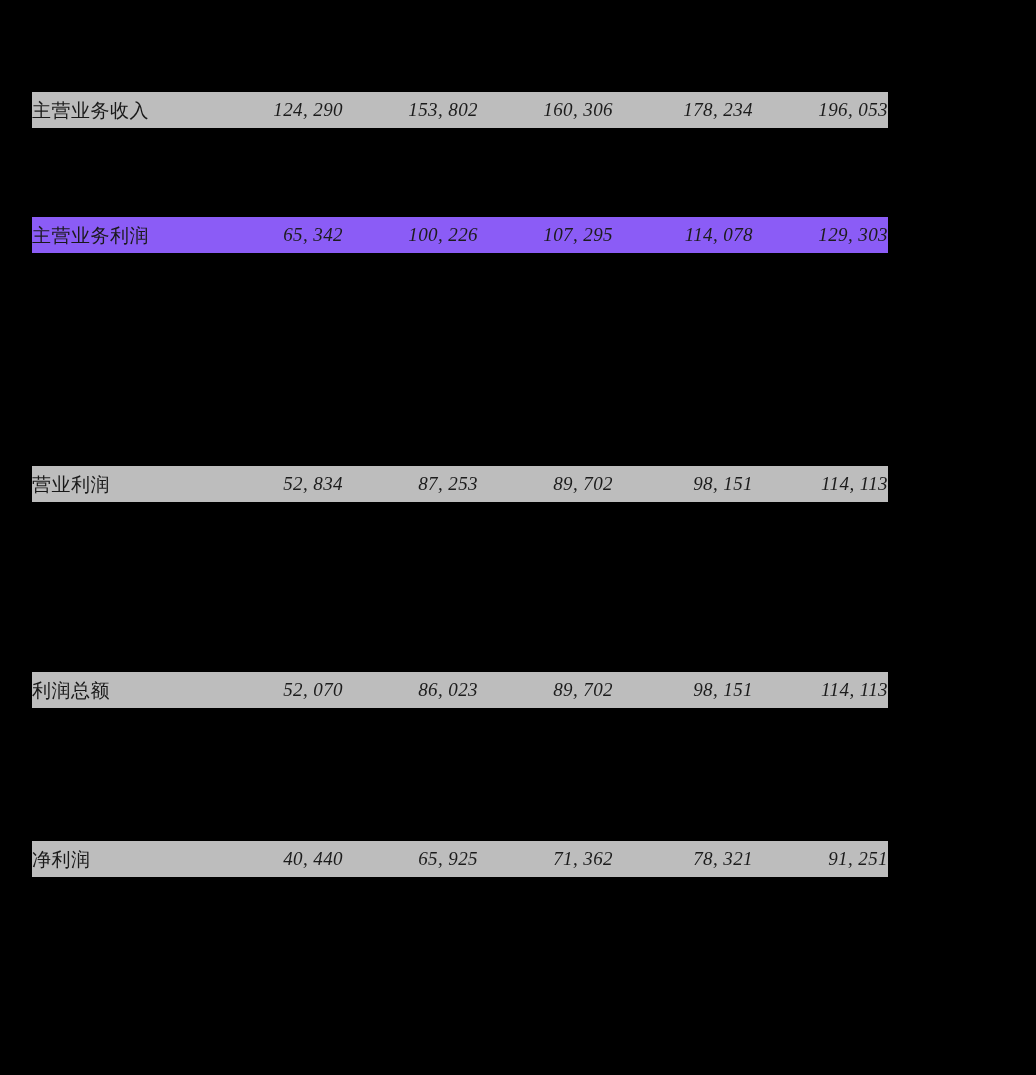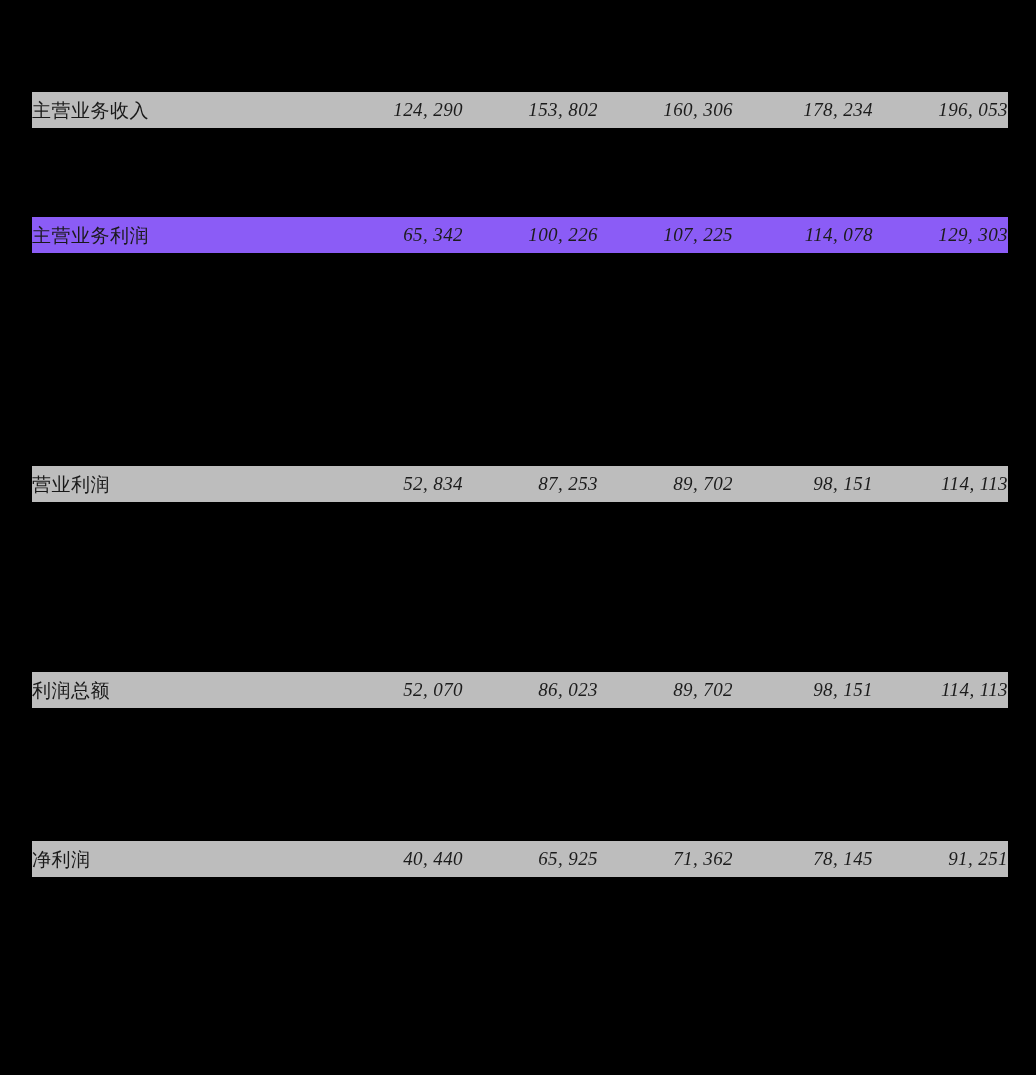--- a/index.html
+++ b/index.html
@@ -22,21 +22,21 @@
     left: 0;
     top: 0;
     width: 1036px;
     height: 1075px;
     background: #000000;
   }
 
   .row {
     position: absolute;
     left: 32px;
-    width: 976px;
+    width: 856px;
     height: 36px;
     background: #bdbdbd;
     box-sizing: border-box;
     overflow: visible;
     white-space: nowrap;
   }
 
   .row-label {
     position: absolute;
     left: 0px;
@@ -80,21 +80,21 @@
     <span class="cell c1">153, 802</span>
     <span class="cell c2">160, 306</span>
     <span class="cell c3">178, 234</span>
     <span class="cell c4">196, 053</span>
   </div>
 
   <div class="row" id="row-1" style="top: 217px; background: #8b5cf6;">
     <span class="row-label">主营业务利润</span>
     <span class="cell c0">65, 342</span>
     <span class="cell c1">100, 226</span>
-    <span class="cell c2">107, 225</span>
+    <span class="cell c2">107, 295</span>
     <span class="cell c3">114, 078</span>
     <span class="cell c4">129, 303</span>
   </div>
 
   <div class="row" id="row-2" style="top: 466px; background: rgb(189, 189, 189);">
     <span class="row-label">营业利润</span>
     <span class="cell c0">52, 834</span>
     <span class="cell c1">87, 253</span>
     <span class="cell c2">89, 702</span>
     <span class="cell c3">98, 151</span>
@@ -108,17 +108,17 @@
     <span class="cell c2">89, 702</span>
     <span class="cell c3">98, 151</span>
     <span class="cell c4">114, 113</span>
   </div>
 
   <div class="row" id="row-4" style="top: 841px; background: rgb(189, 189, 189);">
     <span class="row-label">净利润</span>
     <span class="cell c0">40, 440</span>
     <span class="cell c1">65, 925</span>
     <span class="cell c2">71, 362</span>
-    <span class="cell c3">78, 145</span>
+    <span class="cell c3">78, 321</span>
     <span class="cell c4">91, 251</span>
   </div>
 
 </div>
 
 </body></html>

